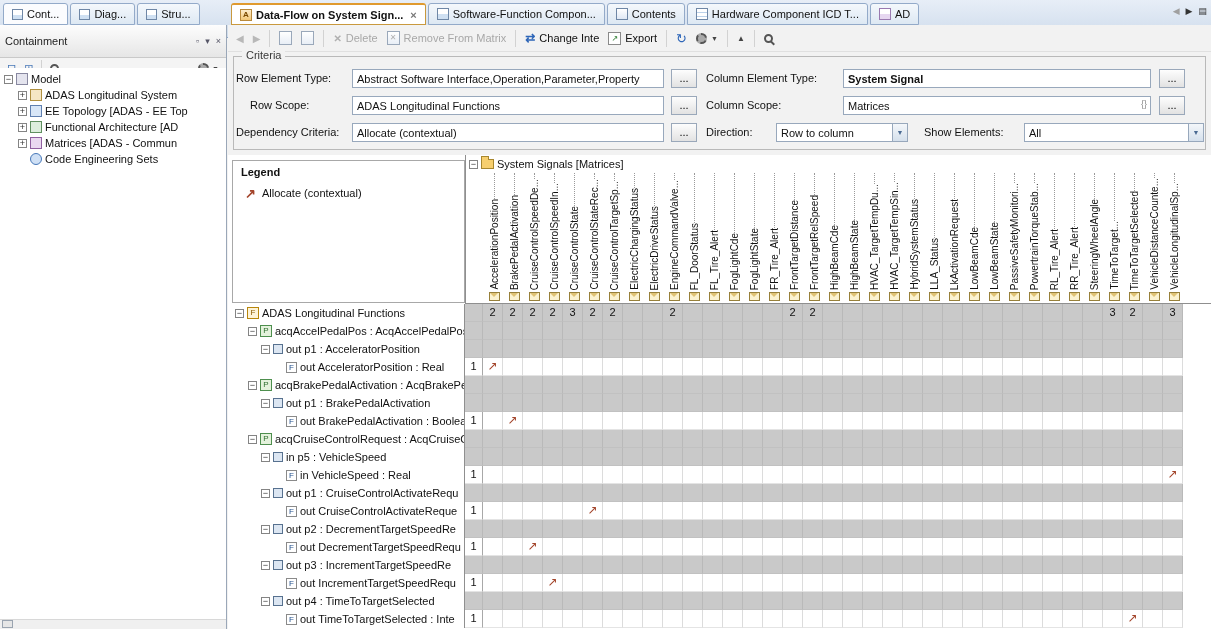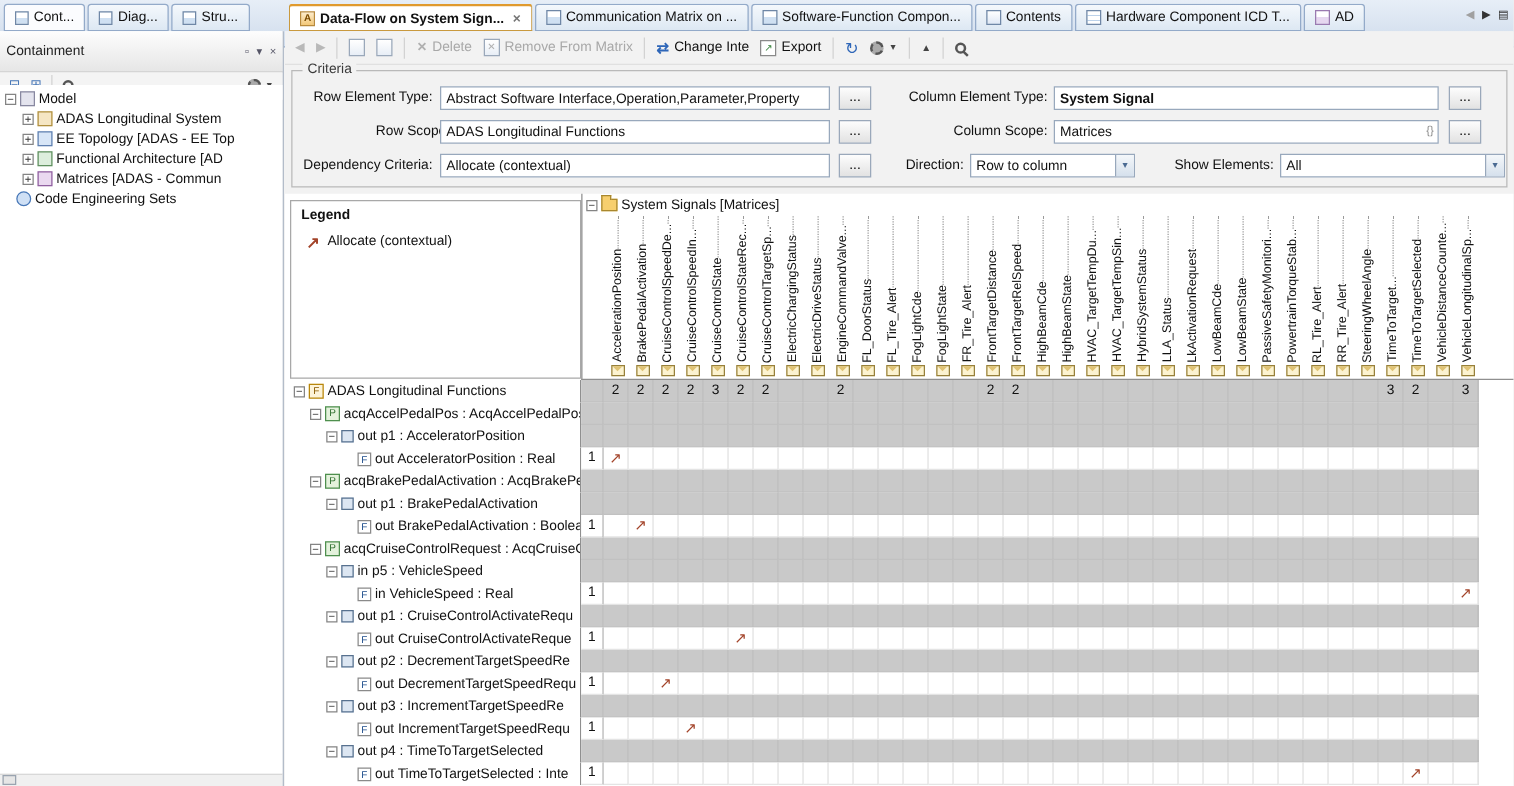--- a/index.html
+++ b/index.html
@@ -73,21 +73,21 @@
   .ico-export{width:13px;height:13px;border:1px solid #8a8a8a;background:#fff;font-size:8px;
               line-height:11px;text-align:center;color:#2e7d32;}
   .ico-refresh{color:#2e66b8;font-size:13px;}
   .ico-up{font-size:8px;color:#444;}
 
   
   .cbox{position:absolute;left:5px;top:31px;width:973px;height:94px;border:1px solid #b9b9b9;}
   .cboxtitle{position:absolute;left:8px;top:-8px;background:#f2f2f2;padding:0 4px;color:#3a3a3a;}
   .crow{position:absolute;left:0;width:100%;height:19px;}
   .r1{top:12px;} .r2{top:39px;} .r3{top:66px;}
-  .clab{position:absolute;height:19px;line-height:19px;text-align:right;color:#111;}
+  .clab{position:absolute;height:19px;line-height:19px;color:#111;}
   .cfield{position:absolute;height:19px;border:1px solid #98a8bc;background:#fff;
           font-family:"Liberation Sans",sans-serif;font-size:11px;padding:1px 4px;color:#111;}
   .fieldwrap{position:absolute;height:19px;}
   .fsuffix{position:absolute;right:4px;top:3px;color:#8a8a8a;font-size:9px;}
   .browse{position:absolute;width:26px;height:19px;border:1px solid #9aa8ba;
           background:linear-gradient(#fdfdfd,#e2e2e2);font-family:"Liberation Sans",sans-serif;
           font-size:11px;line-height:9px;}
   .combo{position:absolute;height:19px;border:1px solid #98a8bc;background:#fff;display:flex;align-items:center;}
   .combo-val{flex:1;padding-left:4px;overflow:hidden;white-space:nowrap;}
   .combo-btn{width:15px;height:100%;border-left:1px solid #98a8bc;
@@ -151,24 +151,20 @@
         </div>
       </div>
     <div class="etabs">
         <div class="etab active">
           <span class="tabicon ic-matrix-a">A</span>
           <span>Data-Flow on System Sign...</span>
           <span class="tabclose">×</span>
         </div>
         <div class="etab">
           <span class="tabicon ic-matrix"></span>
-          <span>Communication Matrix on ...</span>
-        </div>
-        <div class="etab">
-          <span class="tabicon ic-matrix"></span>
           <span>Software-Function Compon...</span>
         </div>
         <div class="etab">
           <span class="tabicon ic-contents"></span>
           <span>Contents</span>
         </div>
         <div class="etab">
           <span class="tabicon ic-table"></span>
           <span>Hardware Component ICD T...</span>
         </div>
@@ -220,21 +216,21 @@
         <div class="titem" style="padding-left: 18px;">
           <span class="exp">+</span>
           <span class="tic tic-architecture"></span>
           <span class="tlabel">Functional Architecture [AD</span>
         </div>
         <div class="titem" style="padding-left: 18px;">
           <span class="exp">+</span>
           <span class="tic tic-matrices"></span>
           <span class="tlabel">Matrices [ADAS - Commun</span>
         </div>
-        <div class="titem" style="padding-left: 1px;">
+        <div class="titem" style="padding-left: 18px;">
           <span class="expsp"></span>
           <span class="tic tic-code"></span>
           <span class="tlabel">Code Engineering Sets</span>
         </div>
       </div>
     <div class="pbottom">
       <span class="cornerbox"></span>
     </div>
   </div>
 

